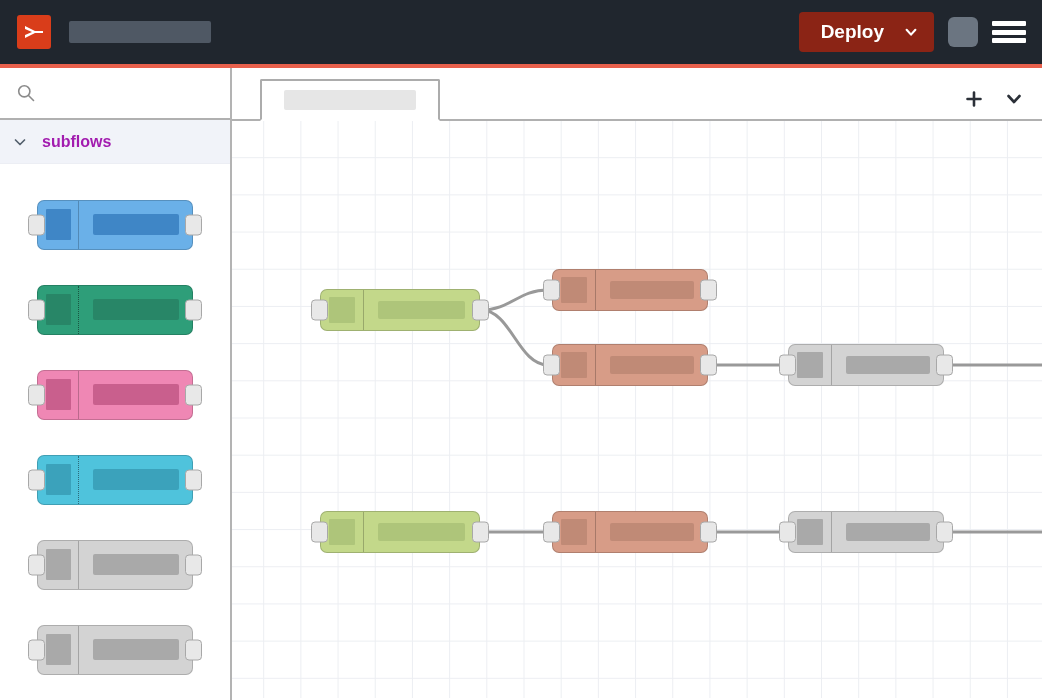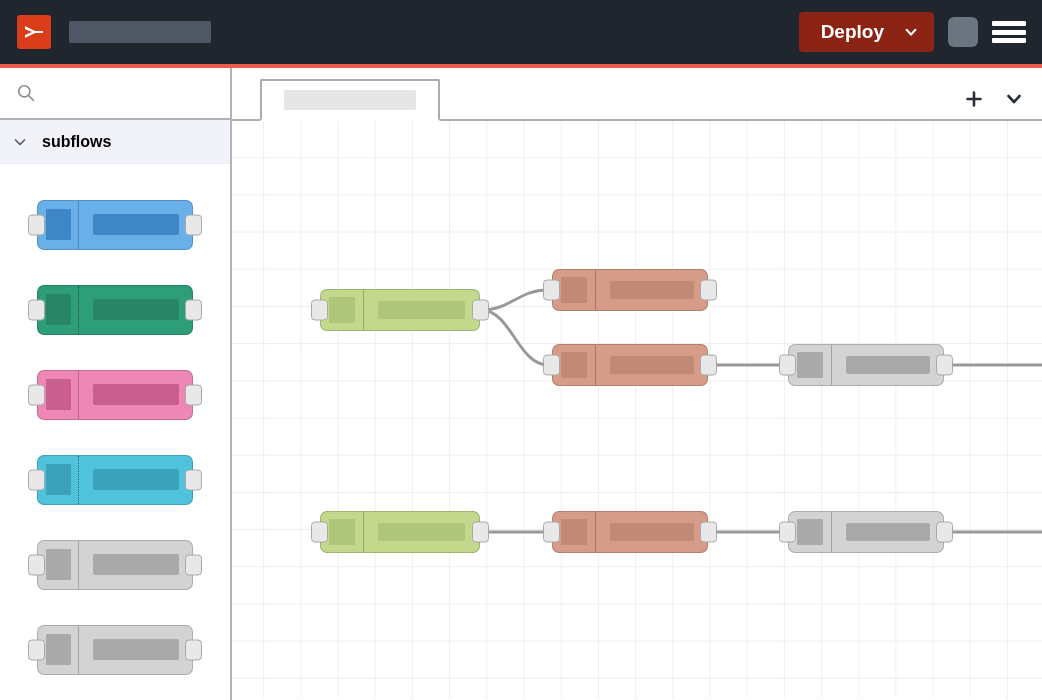--- a/index.html
+++ b/index.html
@@ -67,21 +67,21 @@
     padding-left: 16px; border-bottom: 2px solid #b0b0b0;
   }
   .search-icon { width: 20px; height: 20px; display: block; }
   .category {
     height: 44px; background: #f1f3f9;
     display: flex; align-items: center; gap: 14px;
     padding-left: 12px; cursor: pointer;
     border-bottom: 1px solid #eceef4;
   }
   .cat-chev { width: 16px; height: 16px; display: block; }
-  .cat-label { font-size: 16px; font-weight: bold; color: #000000; }
+  .cat-label { font-size: 16px; font-weight: bold; color: #a21caf; }
 
   .palette-list { padding-top: 18px; }
   .palette-item {
     position: relative; height: 85px;
     display: flex; align-items: center; justify-content: center;
   }
 
   
   .node { position: relative; display: inline-block; }
   .node-body {

